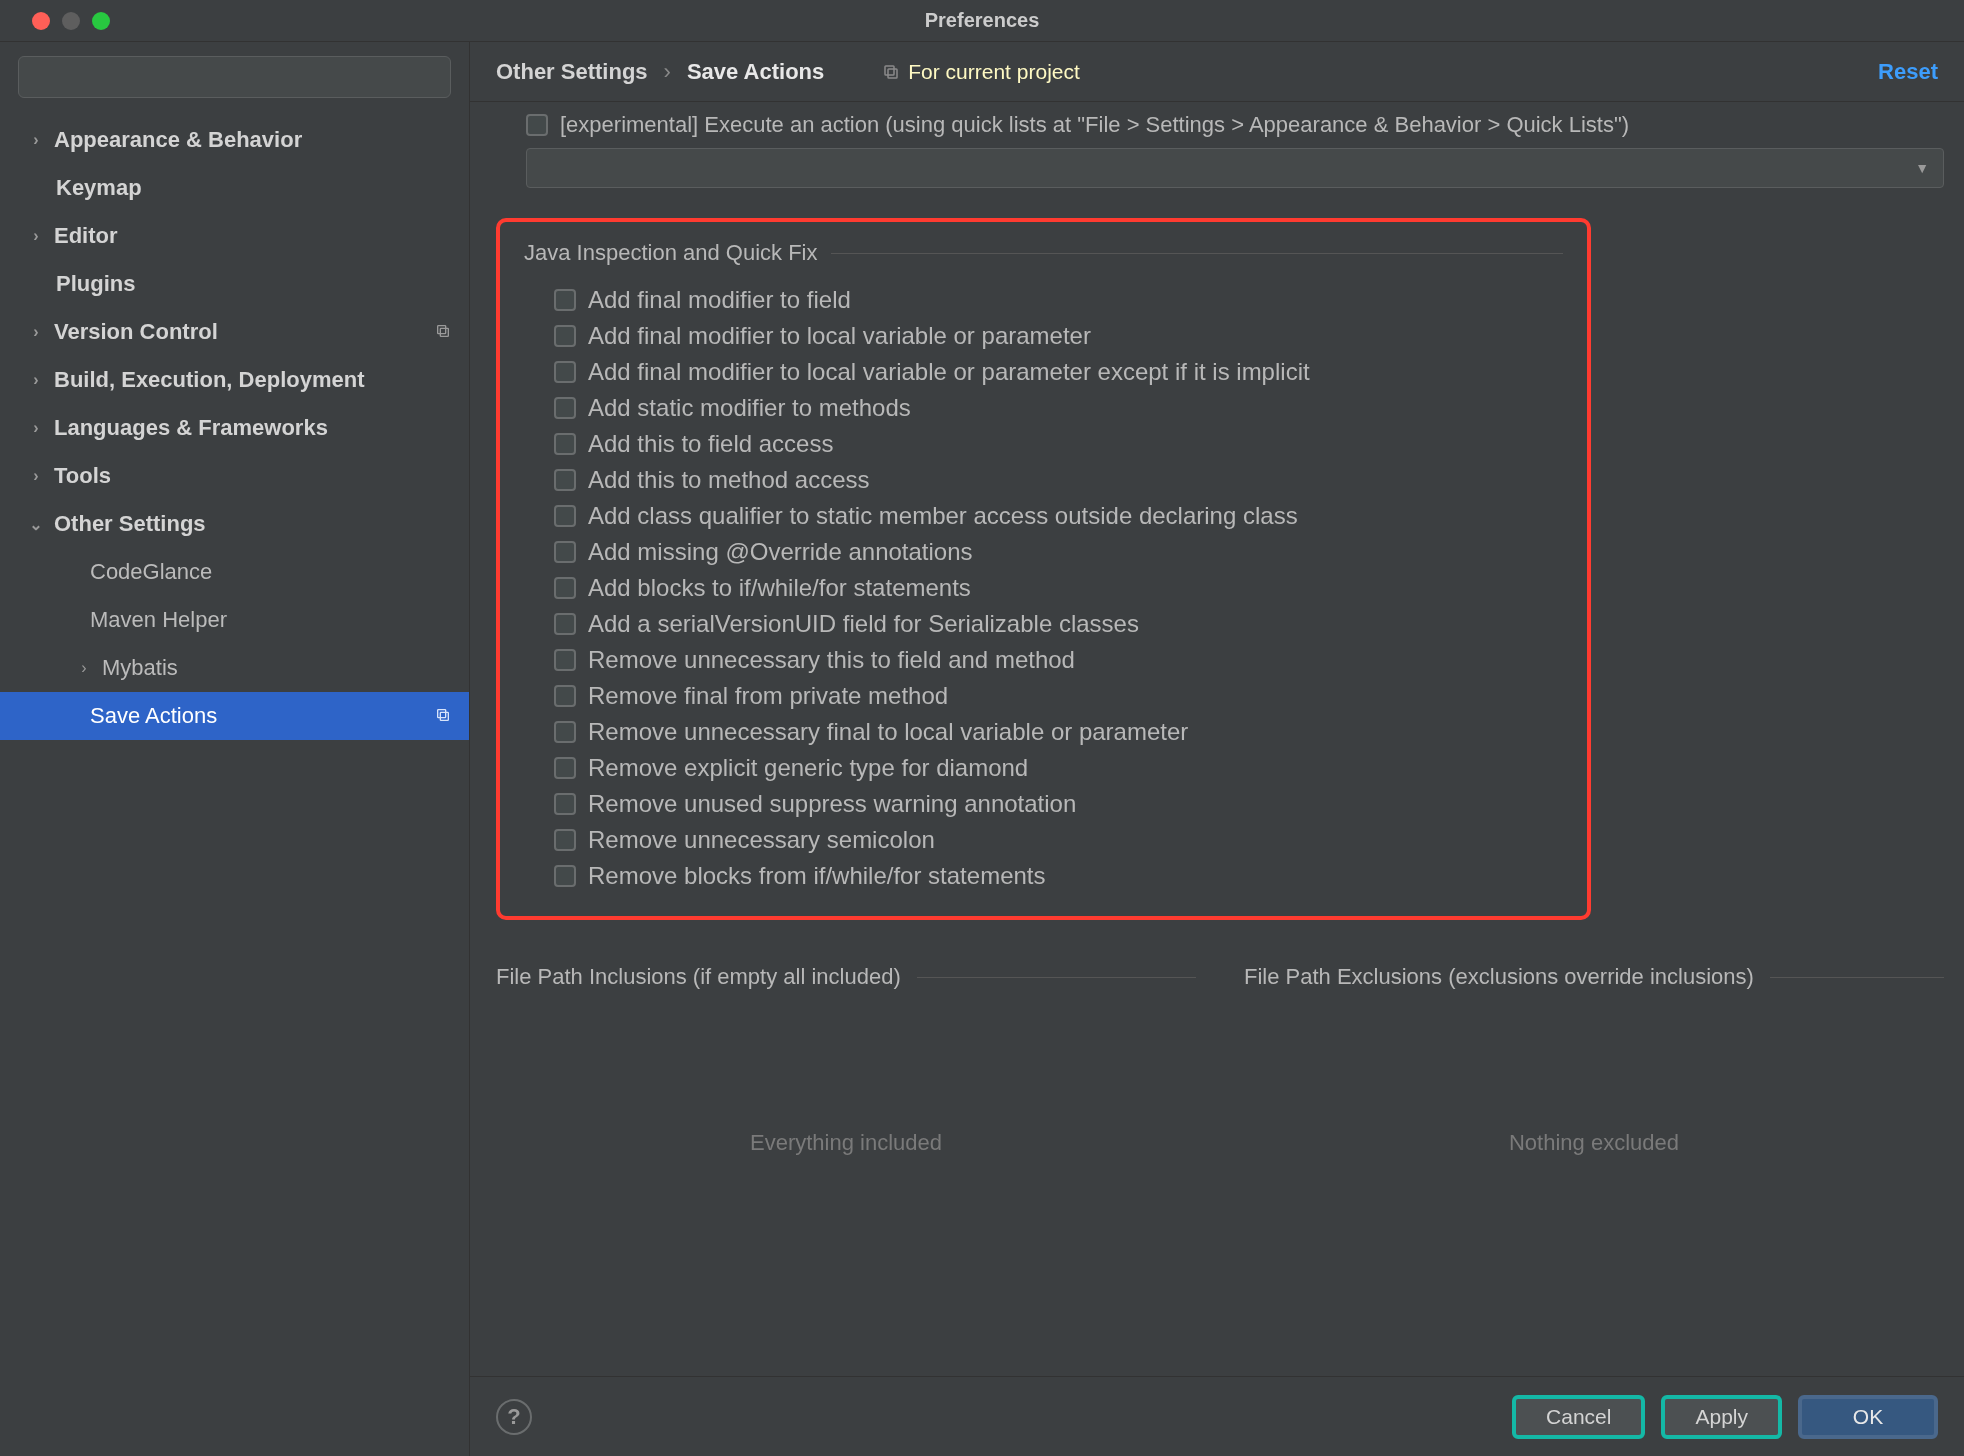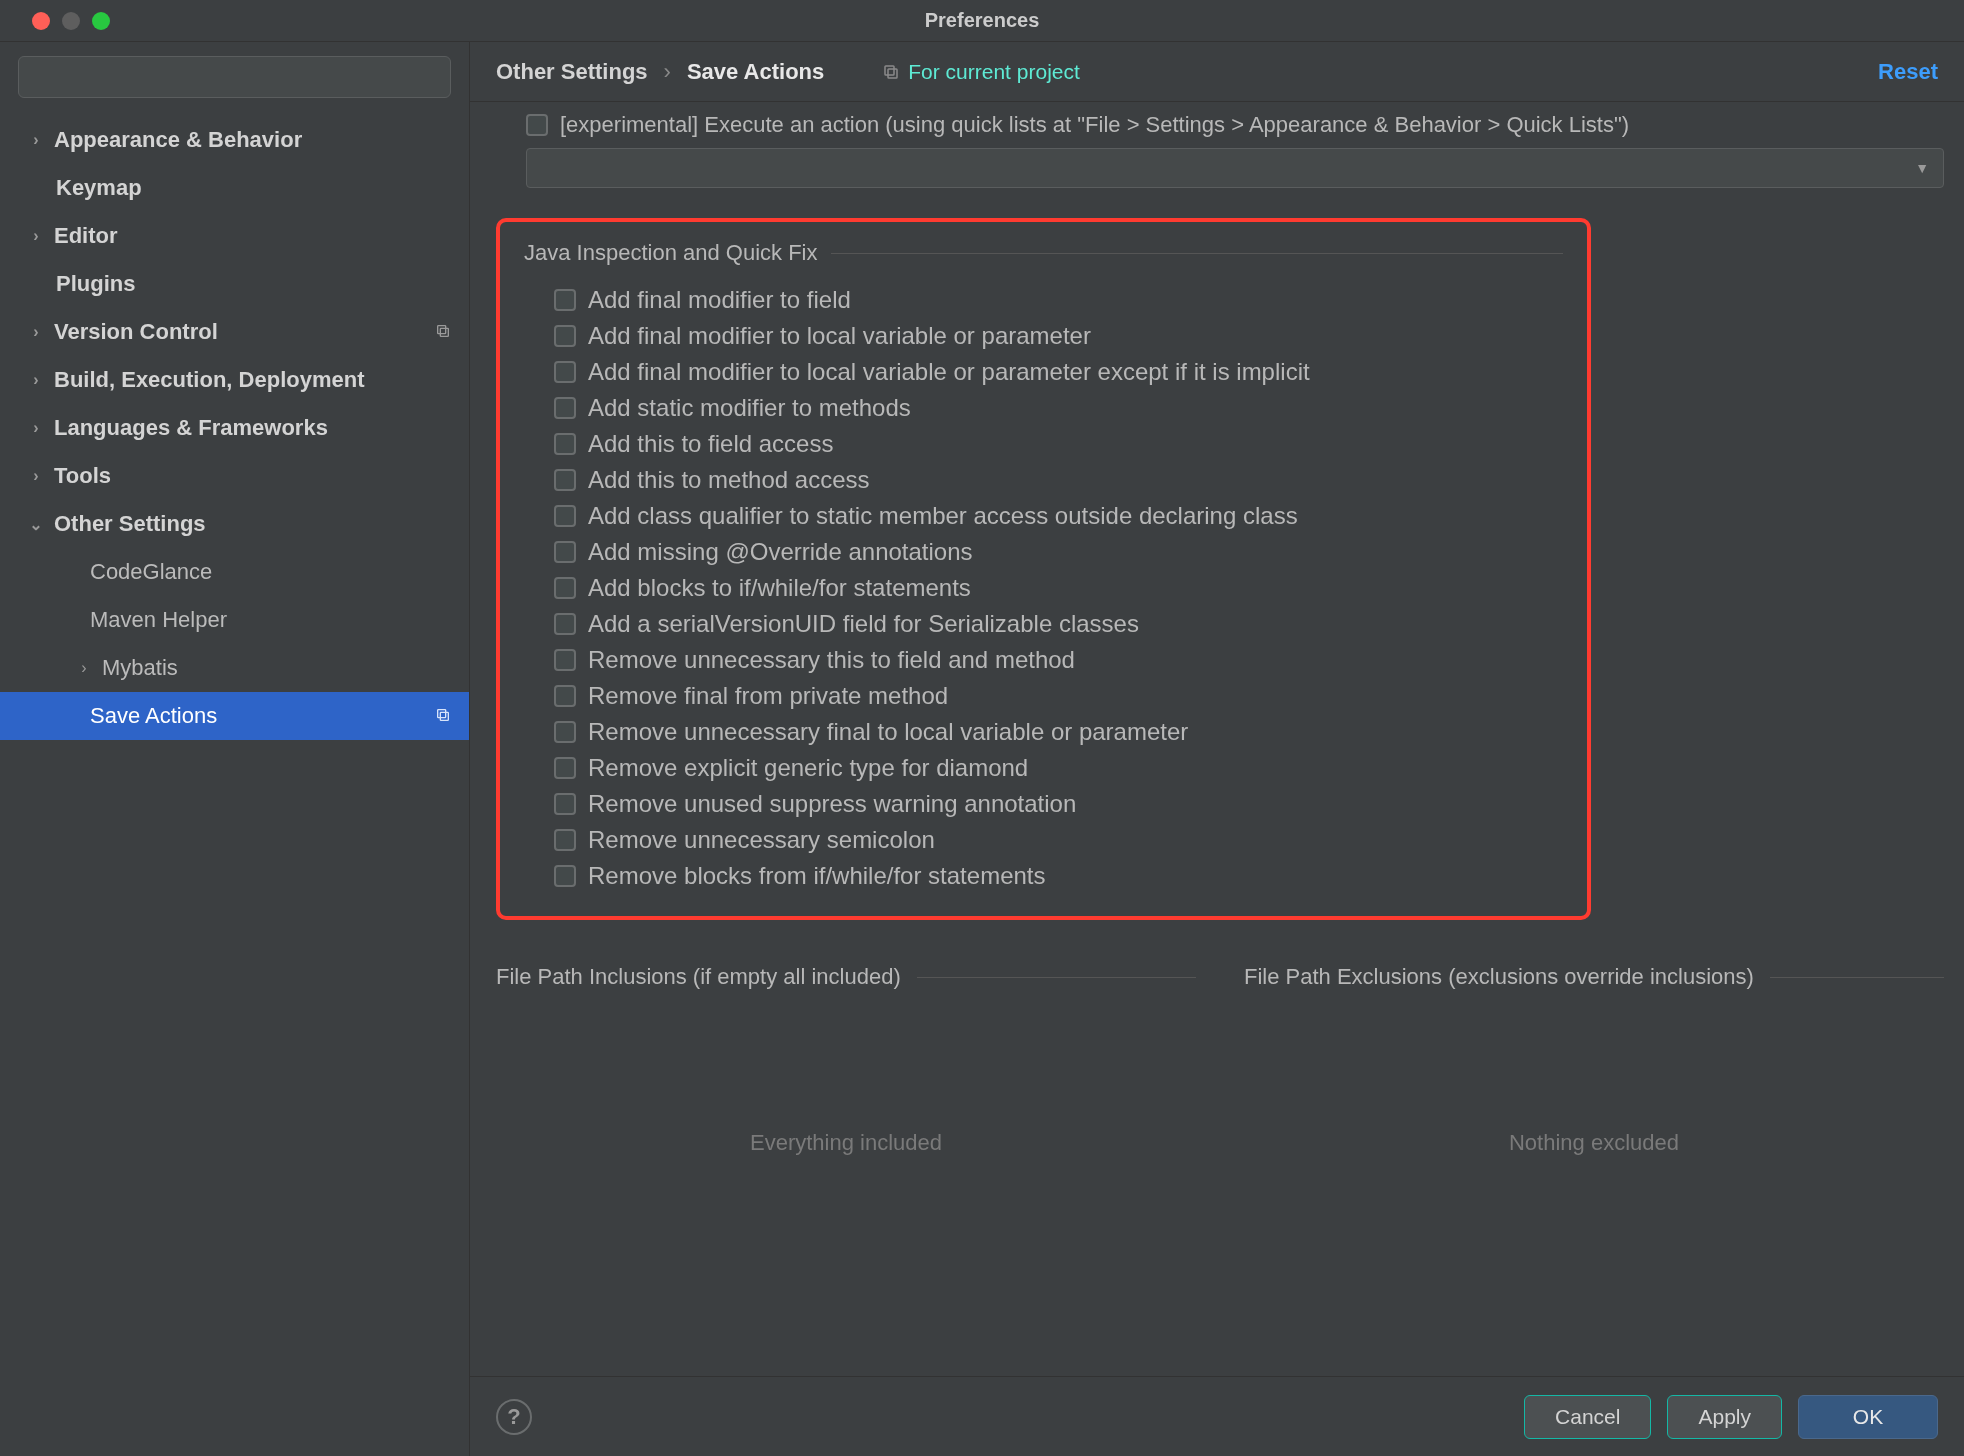--- a/index.html
+++ b/index.html
@@ -27,40 +27,40 @@
 .tree-item.bold { font-weight: 700; color: #d4d4d4; }
 .tree-item.selected { background: #2e64c8; color: #ffffff; }
 .tree-item .vcs-icon { position: absolute; right: 18px; color: #9a9a9a; }
 .tree-item.selected .vcs-icon { color: #d8e4fb; }
 .content { flex: 1; display: flex; flex-direction: column; min-width: 0; }
 .header-row { height: 60px; display: flex; align-items: center; padding: 0 26px; gap: 18px; border-bottom: 1px solid #323232; }
 .breadcrumb { display: flex; align-items: center; gap: 16px; font-size: 22px; }
 .crumb { color: #d4d4d4; font-weight: 700; }
 .crumb.active { color: #e8e8e8; }
 .chev { color: #8a8a8a; }
-.proj-badge { display: flex; align-items: center; gap: 8px; color: #5eead4; font-size: 21px; margin-left: 40px; }
+.proj-badge { display: flex; align-items: center; gap: 8px; color: #fef9c3; font-size: 21px; margin-left: 40px; }
 .proj-badge svg { color: #8a8a8a; }
 .reset { margin-left: auto; color: #3d9dfc; font-size: 22px; font-weight: 600; cursor: pointer; }
 .main-scroll { flex: 1; overflow-y: auto; padding: 10px 20px 20px 26px; }
 .top-check-row { display: flex; align-items: center; gap: 12px; font-size: 22px; color: #b8b8b8; margin-bottom: 10px; padding-left: 30px; }
 .dropdown { margin: 0 0 30px 30px; height: 40px; background: #45494a; border: 1px solid #5a5d5e; border-radius: 4px; display: flex; align-items: center; justify-content: flex-end; padding: 0 14px; cursor: pointer; }
 .dropdown .chevd { color: #9a9a9a; font-size: 14px; }
 .fieldset { border: 4px solid #ff3b30; border-radius: 10px; padding: 18px 24px 26px 24px; width: 1095px; position: relative; }
 .check-list { display: flex; flex-direction: column; gap: 8px; padding-left: 30px; padding-top: 20px; }
 .check-row { display: flex; align-items: center; gap: 12px; font-size: 24px; color: #b8b8b8; }
 .chk { width: 22px; height: 22px; border: 2px solid #6a6d6e; border-radius: 4px; background: #43494a; flex-shrink: 0; cursor: pointer; }
 .bottom-sections { display: flex; margin-top: 44px; gap: 48px; }
 .section-col { flex: 1; }
 .section-label-row { display: flex; align-items: center; gap: 16px; font-size: 22px; color: #b8b8b8; }
 .section-label-row .line { flex: 1; height: 1px; background: #555; }
 .placeholder-text { text-align: center; color: #7a7a7a; font-size: 22px; margin-top: 140px; }
 .footer { height: 80px; border-top: 1px solid #323232; display: flex; align-items: center; padding: 0 26px; gap: 16px; }
 .help-btn { width: 36px; height: 36px; border-radius: 50%; border: 2px solid #6a6d6e; display: flex; align-items: center; justify-content: center; color: #9a9a9a; font-size: 22px; font-weight: 700; cursor: pointer; }
 .footer-spacer { flex: 1; }
-.btn { height: 44px; padding: 0 30px; border-radius: 6px; font-size: 21px; cursor: pointer; display: flex; align-items: center; border: 1px solid #14b8a6; background: #4c5052; color: #d4d4d4; }
+.btn { height: 44px; padding: 0 30px; border-radius: 6px; font-size: 21px; cursor: pointer; display: flex; align-items: center; border: 4px solid #14b8a6; background: #4c5052; color: #d4d4d4; }
 .btn.primary { background: #365880; border-color: #4a688c; color: #e8e8e8; min-width: 140px; justify-content: center; }
 .fieldset-wrap { position: relative; }
 .fs-title { font-size: 22px; color: #b8b8b8; }
 .fs-header { display: flex; align-items: center; }
 .fs-header .line { flex: 1; height: 1px; background: #555; margin-left: 14px; }
 </style>
 </head>
 <body>
 
 <div class="window">

